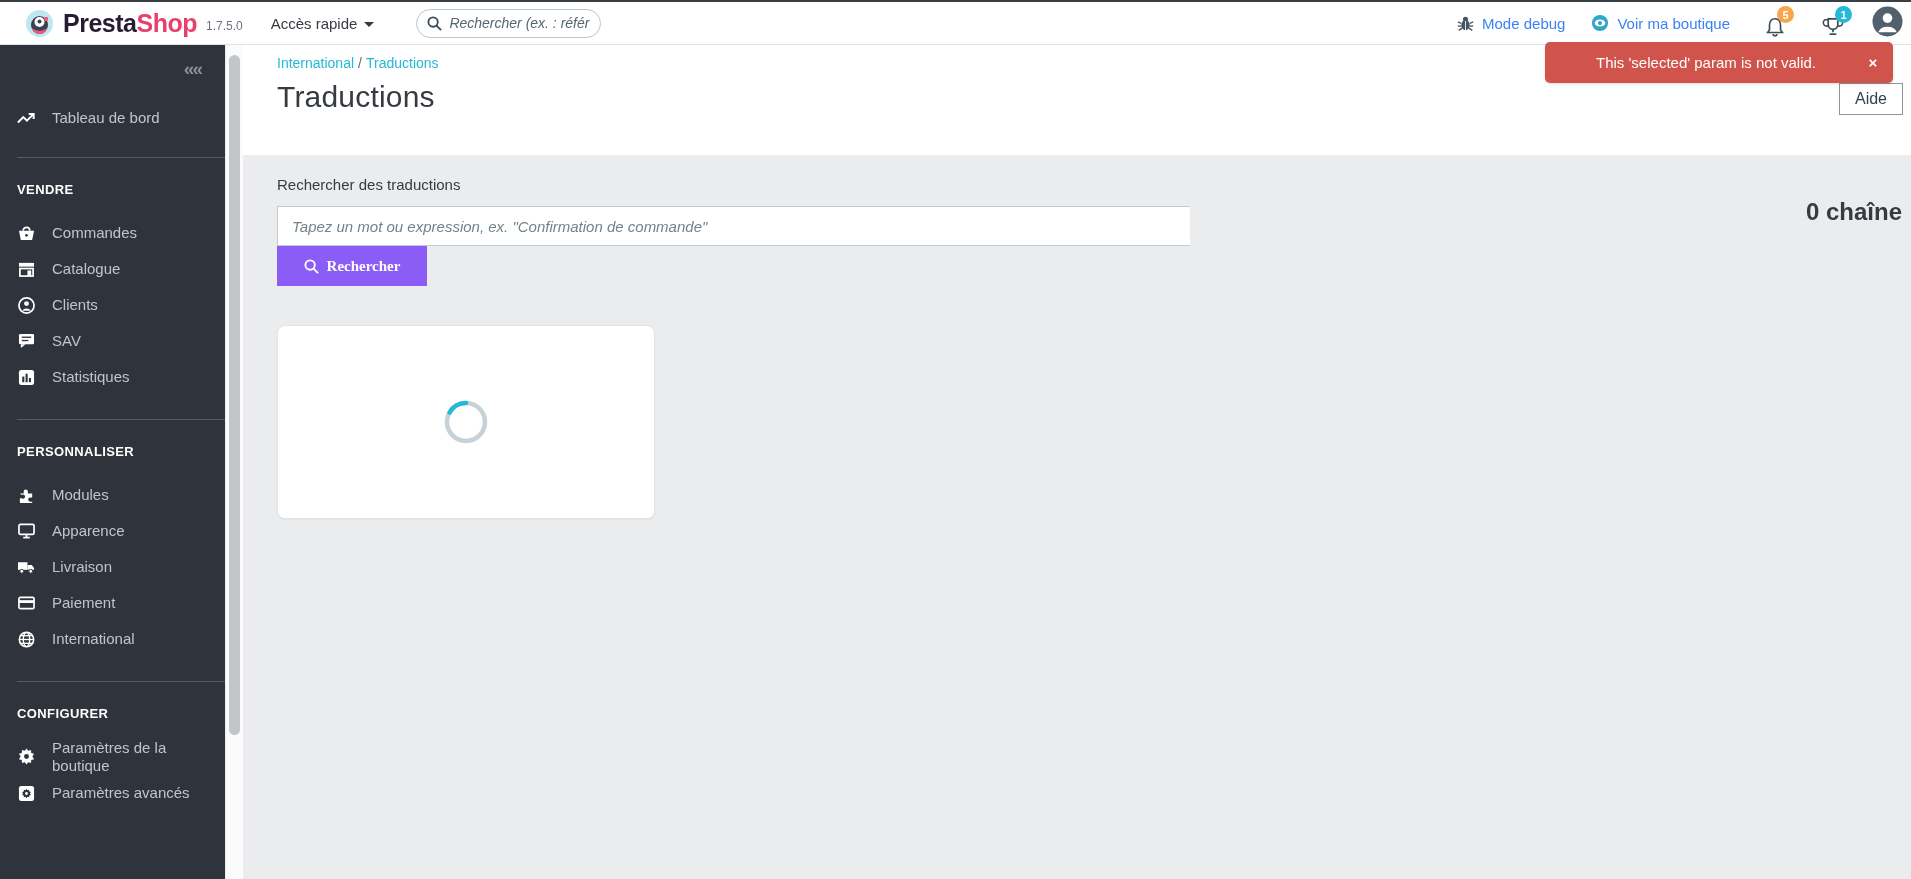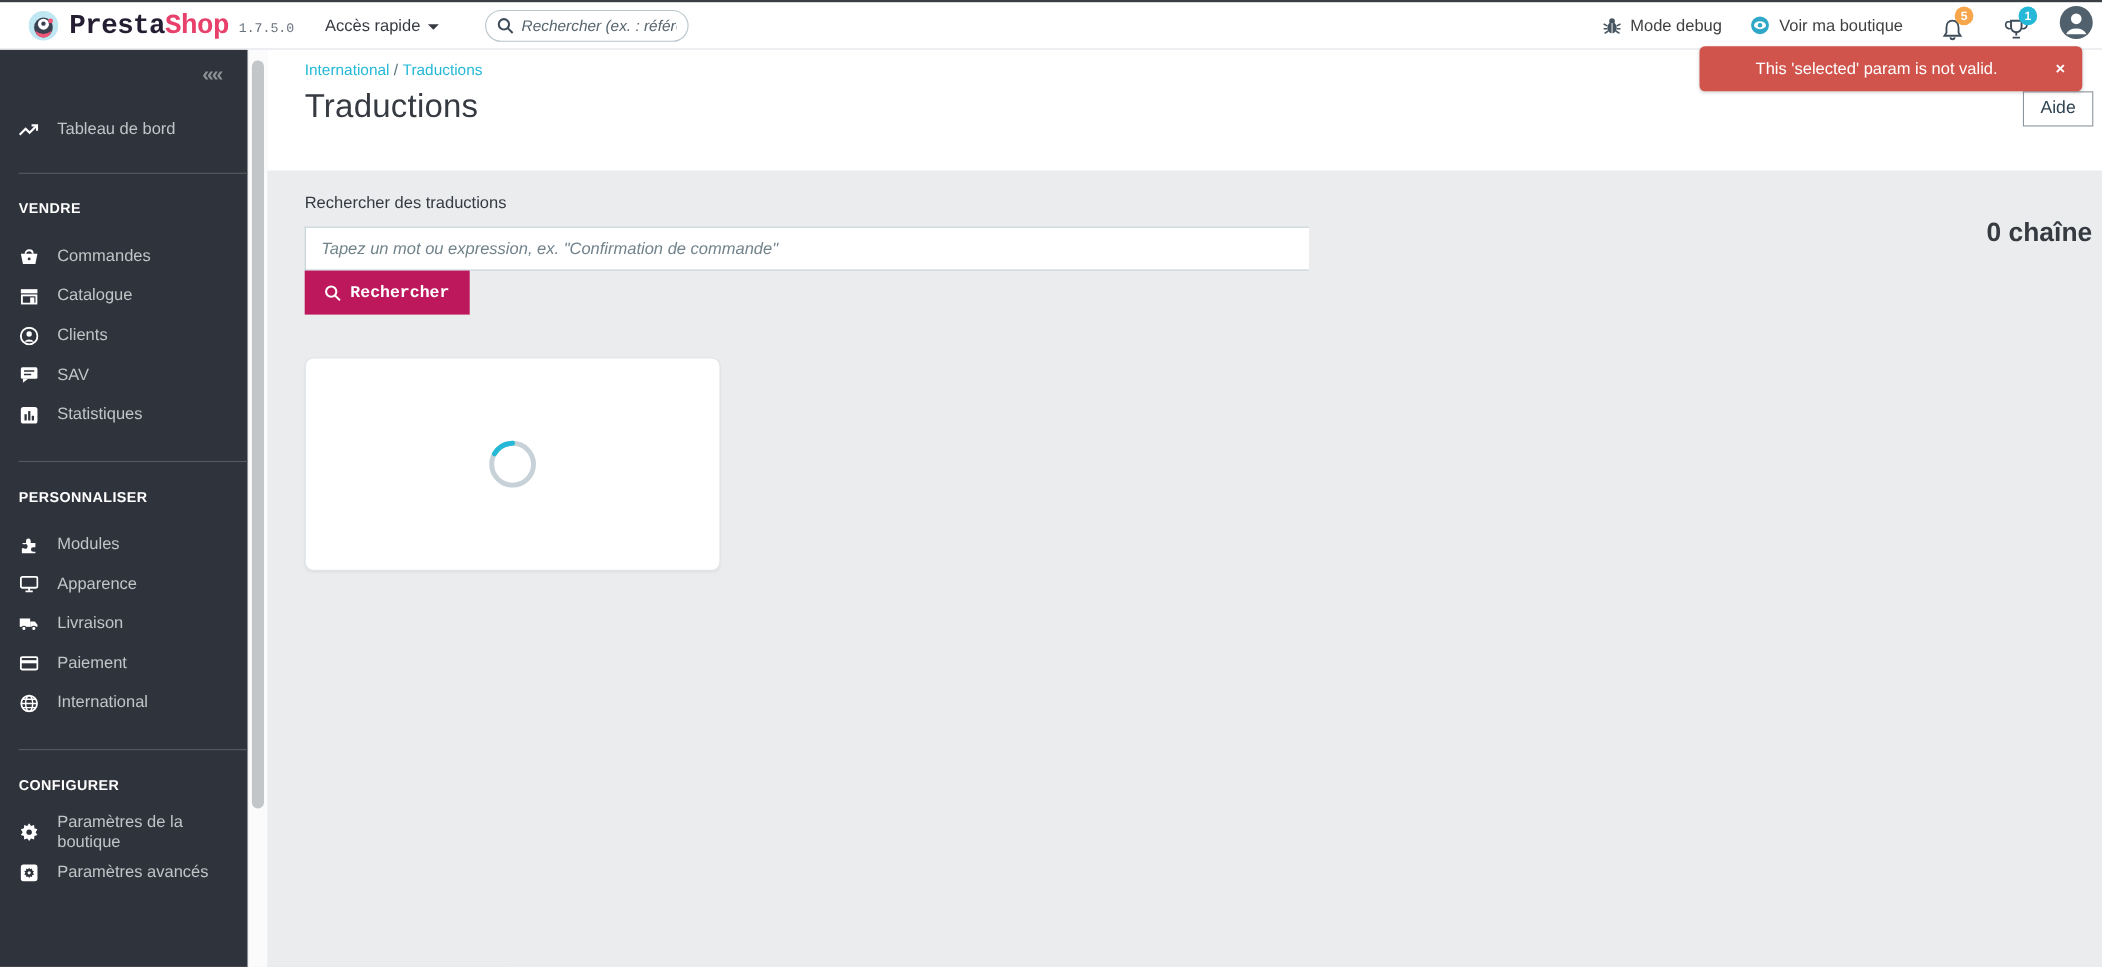--- a/index.html
+++ b/index.html
@@ -12,41 +12,41 @@
     color:#363a41;
   }
 
   
   .topbar {
     position:absolute; top:0; left:0; width:1911px; height:45px;
     background:#ffffff; border-bottom:1px solid #dfe3e8;
     border-top:2px solid #3a3e45;
     display:flex; align-items:center; z-index:30;
   }
-  .brand { display:flex; align-items:center; margin-left:26px; cursor:pointer;font-family:Liberation Mono, monospace; }
+  .brand { display:flex; align-items:center; margin-left:26px; cursor:pointer; }
   .mascot { width:27px; height:27px; margin-right:10px; }
   .wordmark { font-size:25px; font-weight:700; letter-spacing:-0.5px; }
   .wordmark .p1 { color:#251e33; }
   .wordmark .p2 { color:#e7416b; }
   .version { font-size:12px; color:#6b7380; margin-left:9px; margin-top:6px; }
   .quick-access { display:flex; align-items:center; margin-left:28px; font-size:15px; color:#363a41; cursor:pointer; }
   .caret { width:0; height:0; border-left:5px solid transparent; border-right:5px solid transparent; border-top:5px solid #363a41; margin-left:7px; margin-top:2px; }
   .top-search {
     display:flex; align-items:center; margin-left:42px;
     width:185px; height:29px; border:1px solid #b9c6cb; border-radius:15px;
     background:#fff; padding:0 10px; overflow:hidden;
   }
   .top-search svg { flex:0 0 auto; margin-right:7px; }
   .top-search input {
     border:none; outline:none; width:100%; font-family:"Liberation Sans",sans-serif;
     font-size:14px; font-style:italic; color:#56656e; background:transparent;
   }
   .top-search input::placeholder { color:#56656e; opacity:1; }
   .topbar-right { margin-left:auto; display:flex; align-items:center; margin-right:8px; }
-  .tb-link { display:flex; align-items:center; font-size:15px; color:#404040; cursor:pointer; }
+  .tb-link { display:flex; align-items:center; font-size:15px; color:#3b82f6; cursor:pointer; }
   .tb-link svg { margin-right:8px; }
   .tb-link + .tb-link { margin-left:26px; }
   .tb-icon-btn { position:relative; margin-left:32px; cursor:pointer; width:26px; height:30px; display:flex; align-items:flex-end; justify-content:center; }
   .badge {
     position:absolute; top:-2px; right:-6px; min-width:17px; height:17px; border-radius:9px;
     color:#fff; font-size:11px; font-weight:700; display:flex; align-items:center; justify-content:center; padding:0 4px;
   }
   .badge.orange { background:#f7a64b; }
   .badge.blue { background:#25b9d7; }
   .avatar { margin-left:26px; cursor:pointer; }
@@ -102,22 +102,22 @@
   .search-panel { padding:21px 0 0 34px; position:relative; }
   .search-label { font-size:15px; color:#363a41; }
   .search-row { display:flex; margin-top:13px;flex-direction:column; }
   .search-input {
     width:913px; height:40px; background:#fff; border:1px solid #bfccd1; border-right:none;
     font-family:"Liberation Sans",sans-serif; font-size:15px; font-style:italic; color:#56656e;
     padding:0 14px; outline:none;
   }
   .search-input::placeholder { color:#72838c; opacity:1; }
   .search-btn {
-    width:150px; height:40px; background:#be185d; border:none; color:#fff;
-    font-family:Liberation Mono, monospace; font-size:15px; font-weight:700; cursor:pointer;
+    width:150px; height:40px; background:#8b5cf6; border:none; color:#fff;
+    font-family:Liberation Serif, serif; font-size:15px; font-weight:700; cursor:pointer;
     display:flex; align-items:center; justify-content:center;
   }
   .search-btn svg { margin-right:8px; }
   .string-count { position:absolute; right:9px; top:43px; font-size:24px; font-weight:600; color:#363a41; }
 
   
   .loading-card {
     margin:39px 0 0 34px; width:378px; height:194px; background:#ffffff;
     border:1px solid #e2e5e8; border-radius:8px; box-shadow:0 1px 2px rgba(0,0,0,0.04);
     display:flex; align-items:center; justify-content:center;

